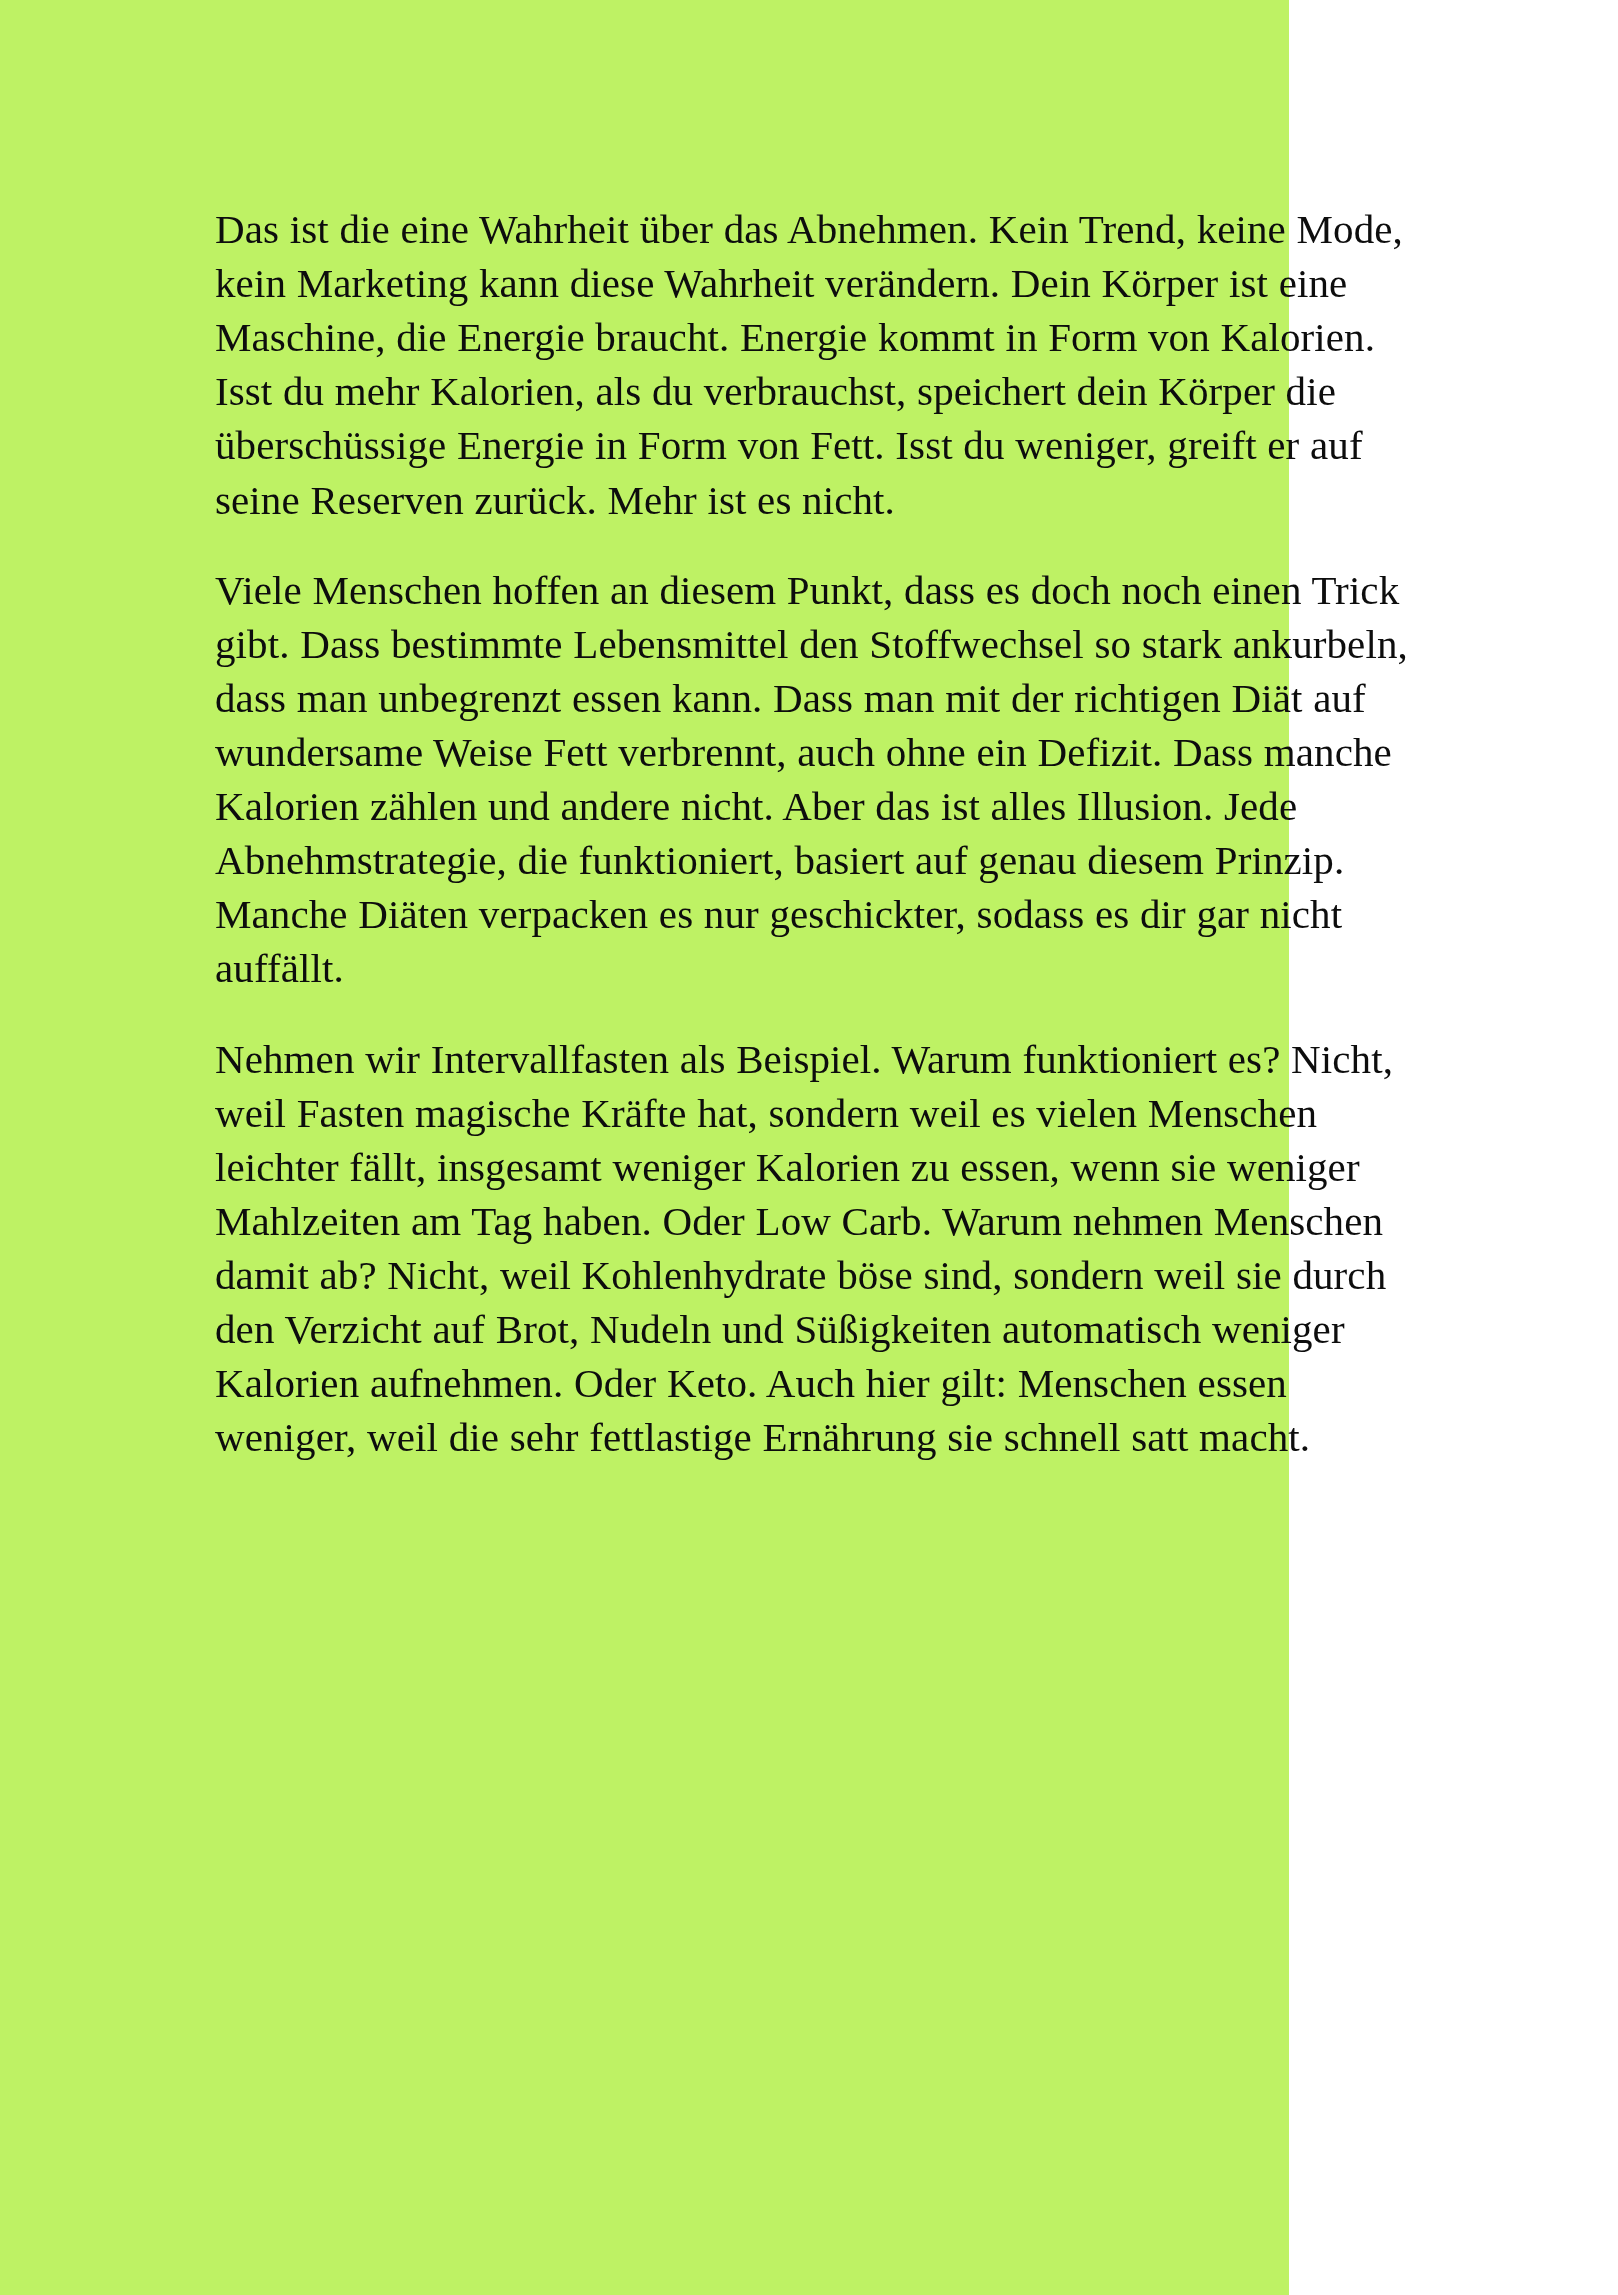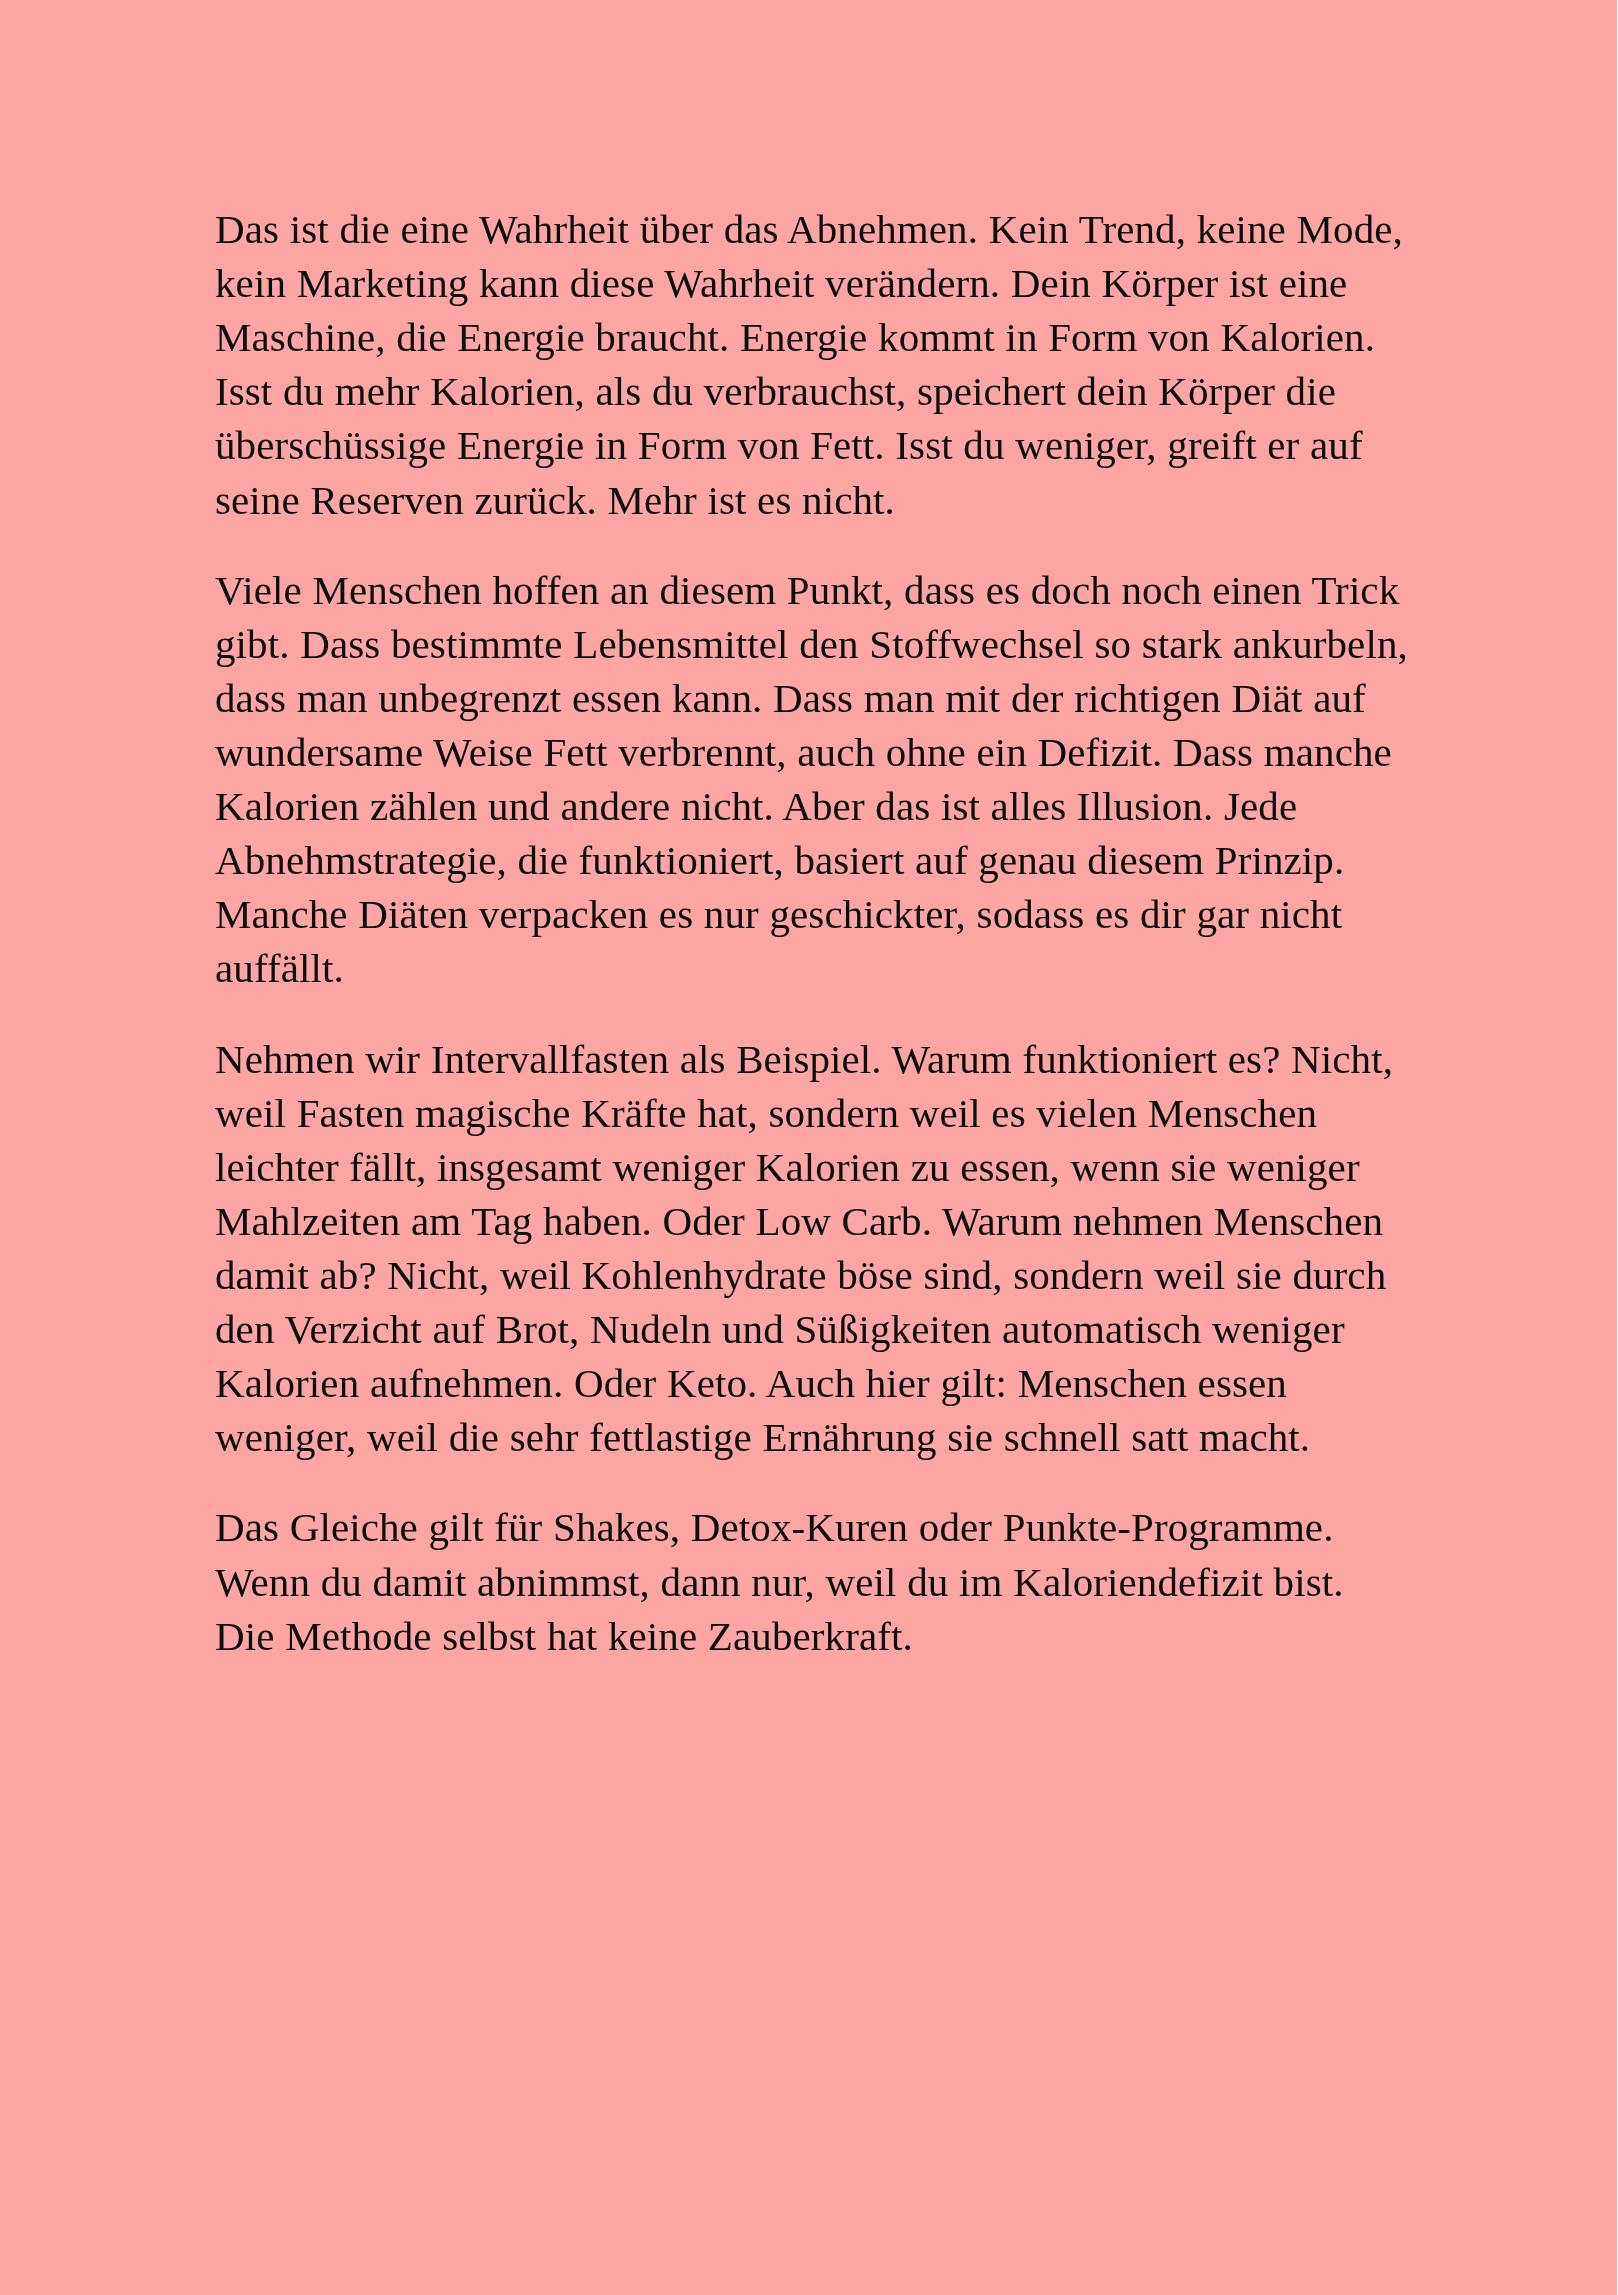--- a/index.html
+++ b/index.html
@@ -9,23 +9,23 @@
   }
   body {
     width: 1619px;
     height: 2295px;
     font-family: "Liberation Serif", "DejaVu Serif", serif;
     color: #0b0b0b;
     -webkit-font-smoothing: antialiased;
   }
   .page {
     position: relative;
-    width: 1617px;
+    width: 1289px;
     height: 2295px;
-    background: #fca5a5;
+    background: #bef264;
     box-sizing: border-box;
   }
   .text-column {
     position: absolute;
     left: 215px;
     top: 202px;
     width: 1197px;
   }
   .para {
     margin: 0 0 36px 0;
@@ -42,16 +42,15 @@
   }
 </style>
 </head>
 <body>
 
 <div class="page">
   <div class="text-column">
     <p class="para">Das ist die eine Wahrheit über das Abnehmen. Kein Trend, keine Mode, kein Marketing kann diese Wahrheit verändern. Dein Körper ist eine Maschine, die Energie braucht. Energie kommt in Form von Kalorien. Isst du mehr Kalorien, als du verbrauchst, speichert dein Körper die überschüssige Energie in Form von Fett. Isst du weniger, greift er auf seine Reserven zurück. Mehr ist es nicht.</p>
     <p class="para">Viele Menschen hoffen an diesem Punkt, dass es doch noch einen Trick gibt. Dass bestimmte Lebensmittel den Stoffwechsel so stark ankurbeln, dass man unbegrenzt essen kann. Dass man mit der richtigen Diät auf wundersame Weise Fett verbrennt, auch ohne ein Defizit. Dass manche Kalorien zählen und andere nicht. Aber das ist alles Illusion. Jede Abnehmstrategie, die funktioniert, basiert auf genau diesem Prinzip. Manche Diäten verpacken es nur geschickter, sodass es dir gar nicht auffällt.</p>
     <p class="para">Nehmen wir Intervallfasten als Beispiel. Warum funktioniert es? Nicht, weil Fasten magische Kräfte hat, sondern weil es vielen Menschen leichter fällt, insgesamt weniger Kalorien zu essen, wenn sie weniger Mahlzeiten am Tag haben. Oder Low Carb. Warum nehmen Menschen damit ab? Nicht, weil Kohlenhydrate böse sind, sondern weil sie durch den Verzicht auf Brot, Nudeln und Süßigkeiten automatisch weniger Kalorien aufnehmen. Oder Keto. Auch hier gilt: Menschen essen weniger, weil die sehr fettlastige Ernährung sie schnell satt macht.</p>
-    <p class="para">Das Gleiche gilt für Shakes, Detox-Kuren oder Punkte-Programme. Wenn du damit abnimmst, dann nur, weil du im Kaloriendefizit bist. Die Methode selbst hat keine Zauberkraft.</p>
   </div>
 </div>
 
 
 </body></html>

